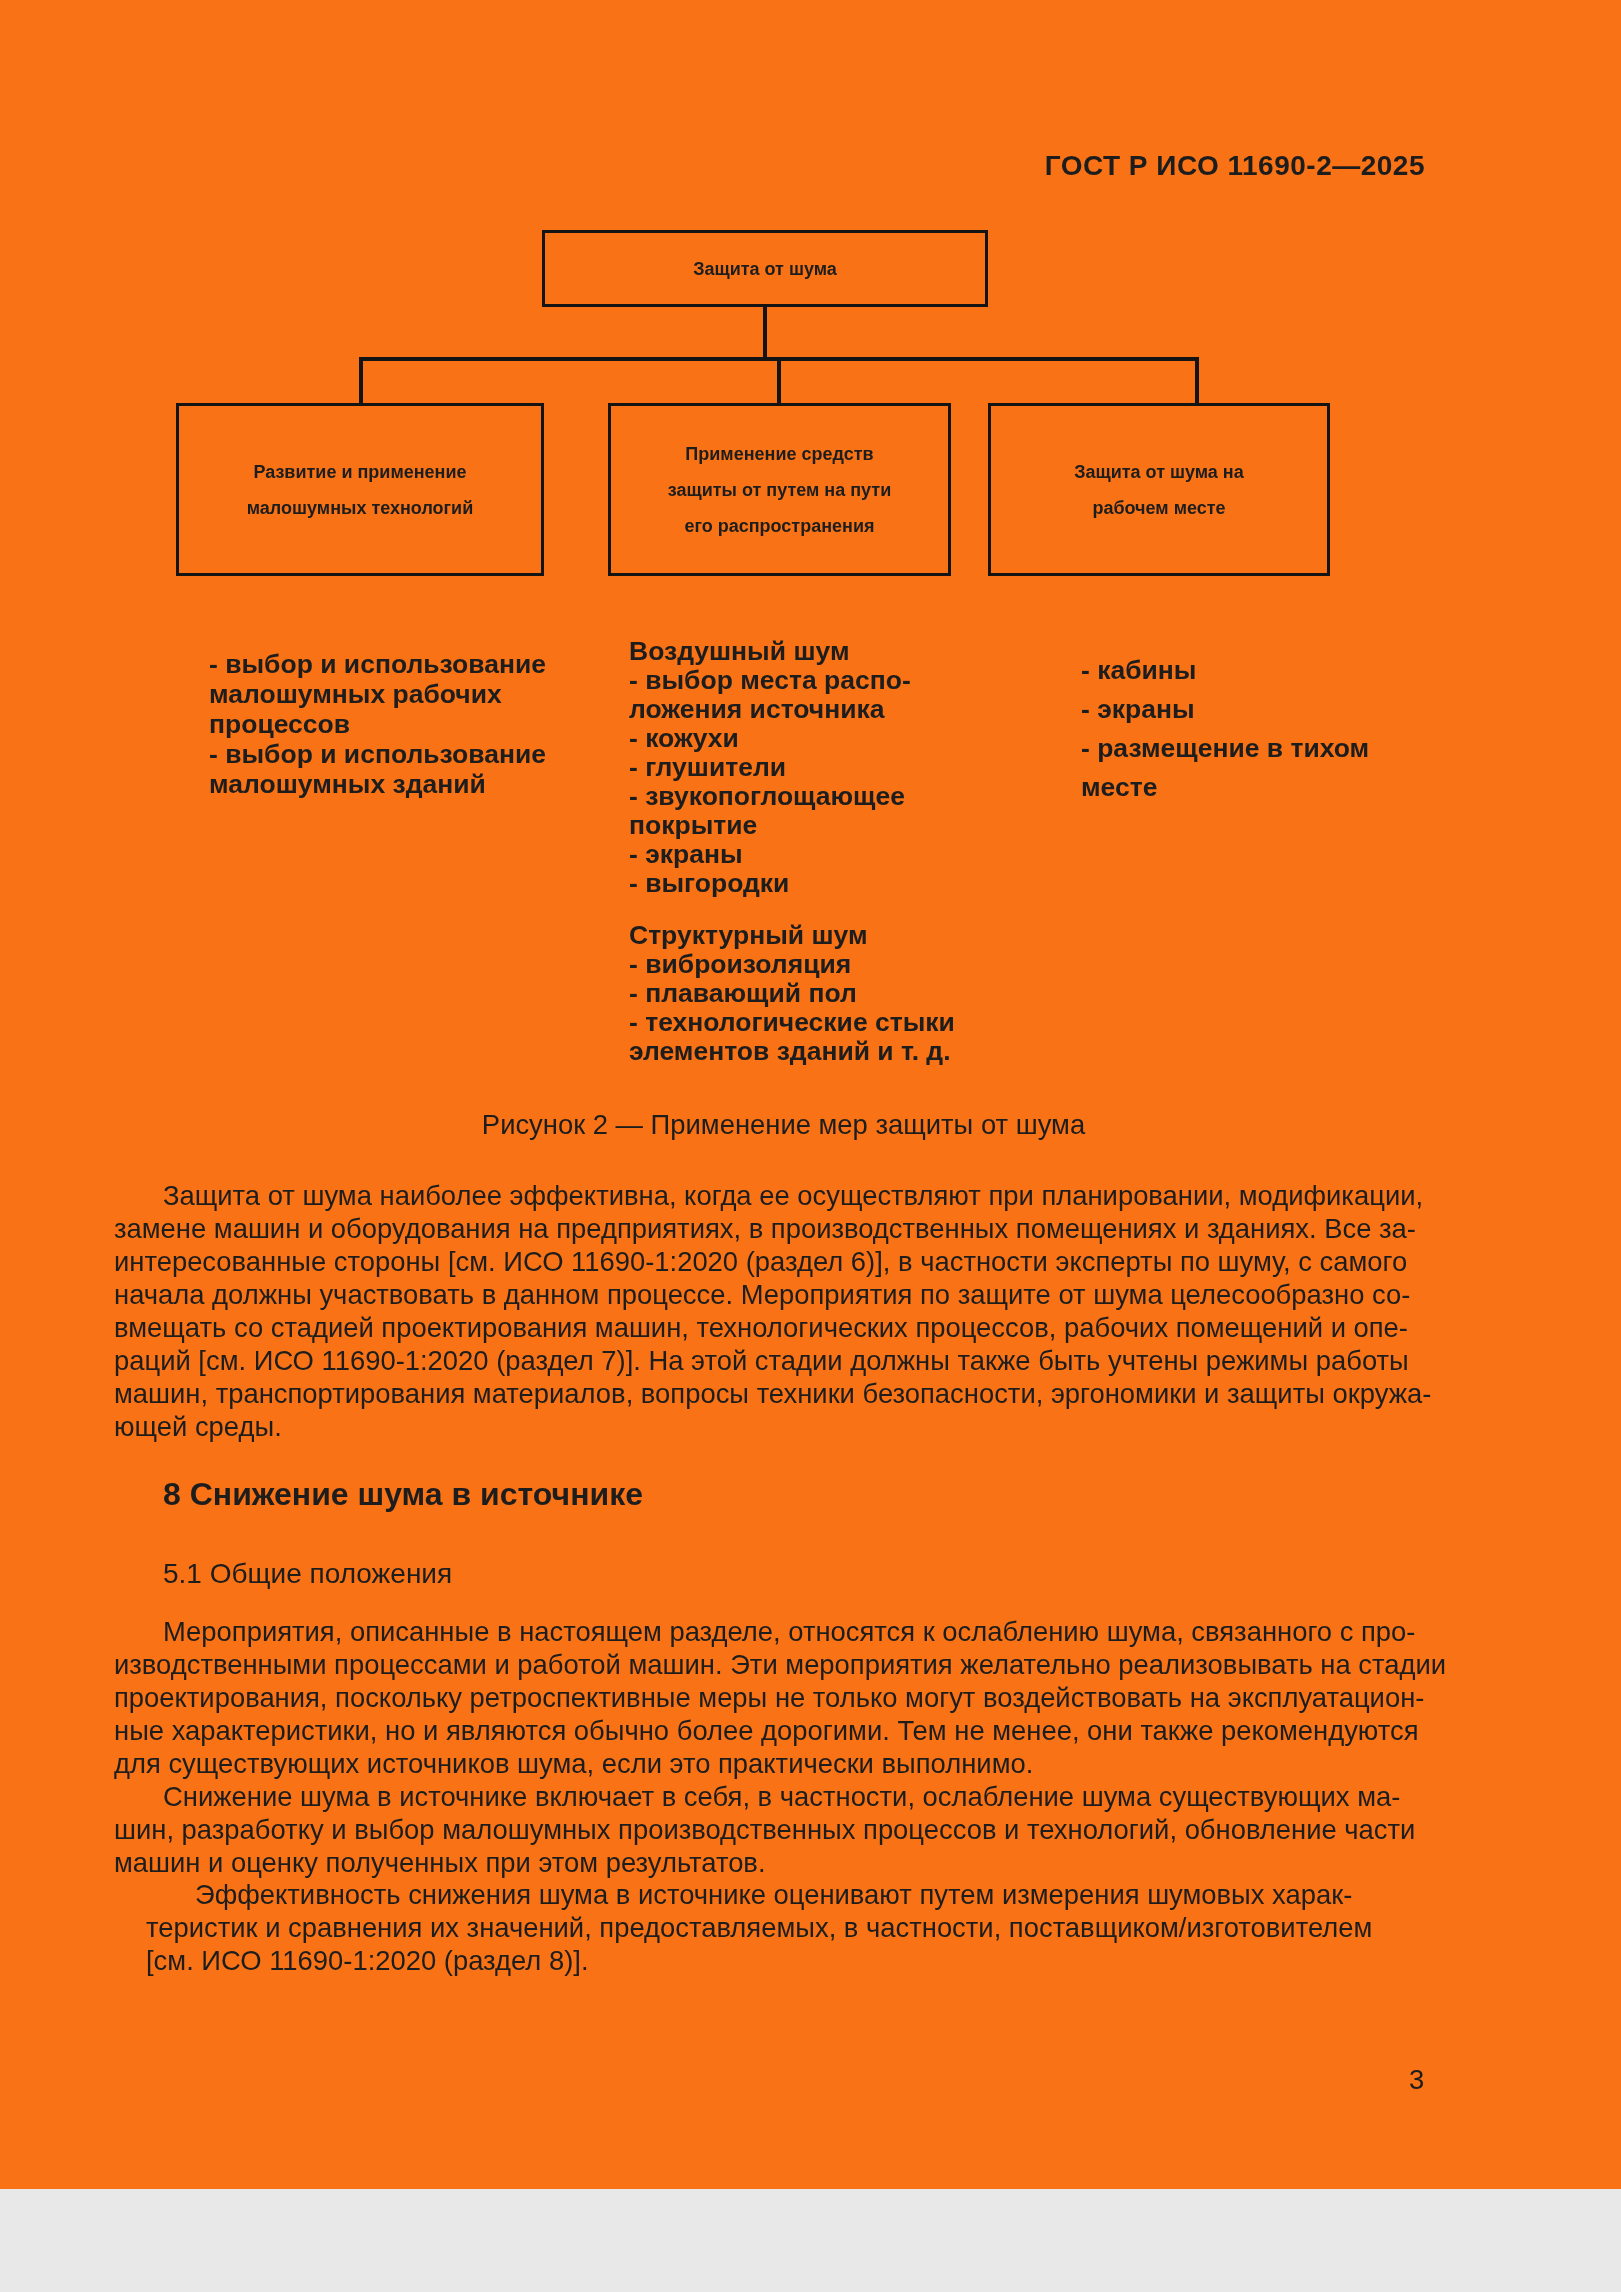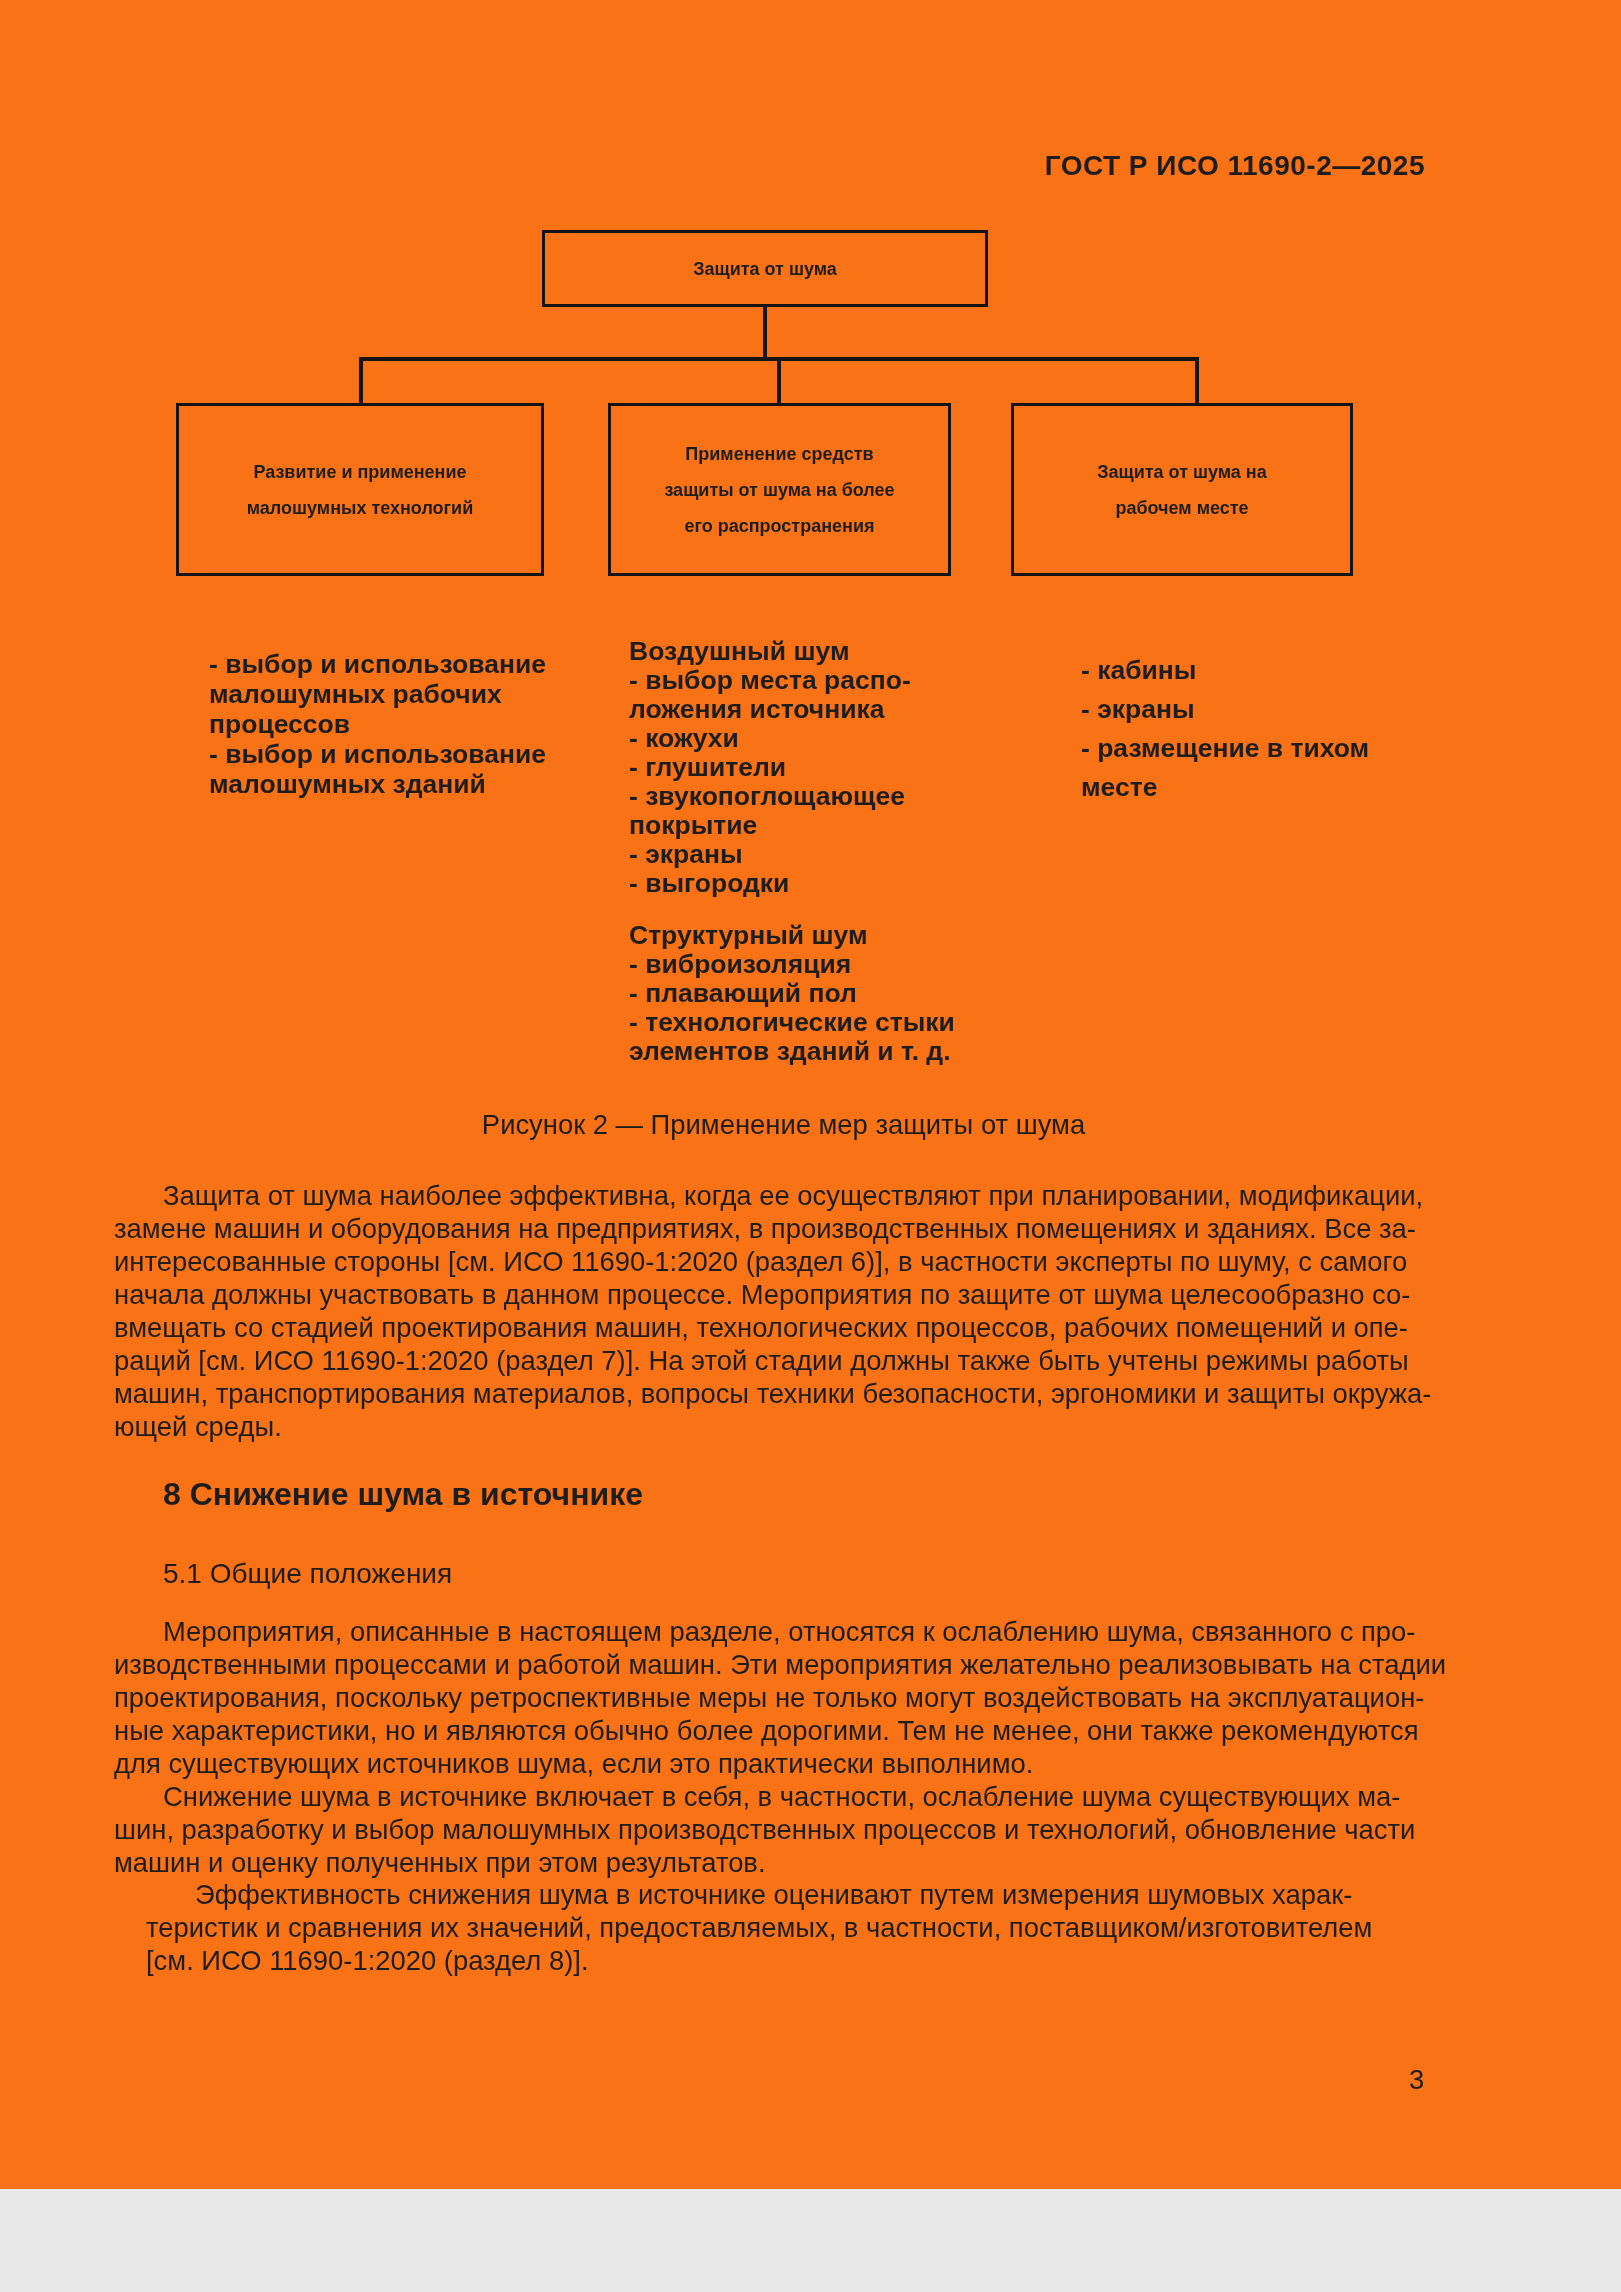--- a/index.html
+++ b/index.html
@@ -34,21 +34,21 @@
     text-align: center;
     font-weight: bold;
     font-size: 18px;
     line-height: 36px;
     white-space: pre-line;
     padding: 3.9px 9.8px;
   }
   .box-root   { left: 542px; top: 230px; width: 446px; height: 77px; }
   .box-left   { left: 176px; top: 403px; width: 368px; height: 173px; }
   .box-mid    { left: 608px; top: 403px; width: 343px; height: 173px; }
-  .box-right  { left: 1011px; top: 403px; width: 342px; height: 173px; }
+  .box-right  { left: 988px; top: 403px; width: 342px; height: 173px; }
 
   .stem       { left: 763px;  top: 305px; width: 3.9px;   height: 56px; }
   .hbar       { left: 359px;  top: 357px; width: 840px; height: 3.9px; }
   .drop-left  { left: 359px;  top: 357px; width: 3.9px;   height: 48px; }
   .drop-mid   { left: 777px;  top: 357px; width: 3.9px;   height: 48px; }
   .drop-right { left: 1195px; top: 357px; width: 3.9px;   height: 48px; }
 
   .dlist {
     position: absolute;
     font-weight: bold;
@@ -111,21 +111,21 @@
 
     <div class="dline stem"></div>
     <div class="dline hbar"></div>
     <div class="dline drop-left"></div>
     <div class="dline drop-mid"></div>
     <div class="dline drop-right"></div>
 
     <div class="dbox box-left">Развитие и применение
 малошумных технологий</div>
     <div class="dbox box-mid">Применение средств
-защиты от шума на более
+защиты от путем на пути
 его распространения</div>
     <div class="dbox box-right">Защита от шума на
 рабочем месте</div>
 
     <div class="dlist list-left">- выбор и использование
 малошумных рабочих
 процессов
 - выбор и использование
 малошумных зданий</div>
     <div class="dlist list-air">Воздушный шум

